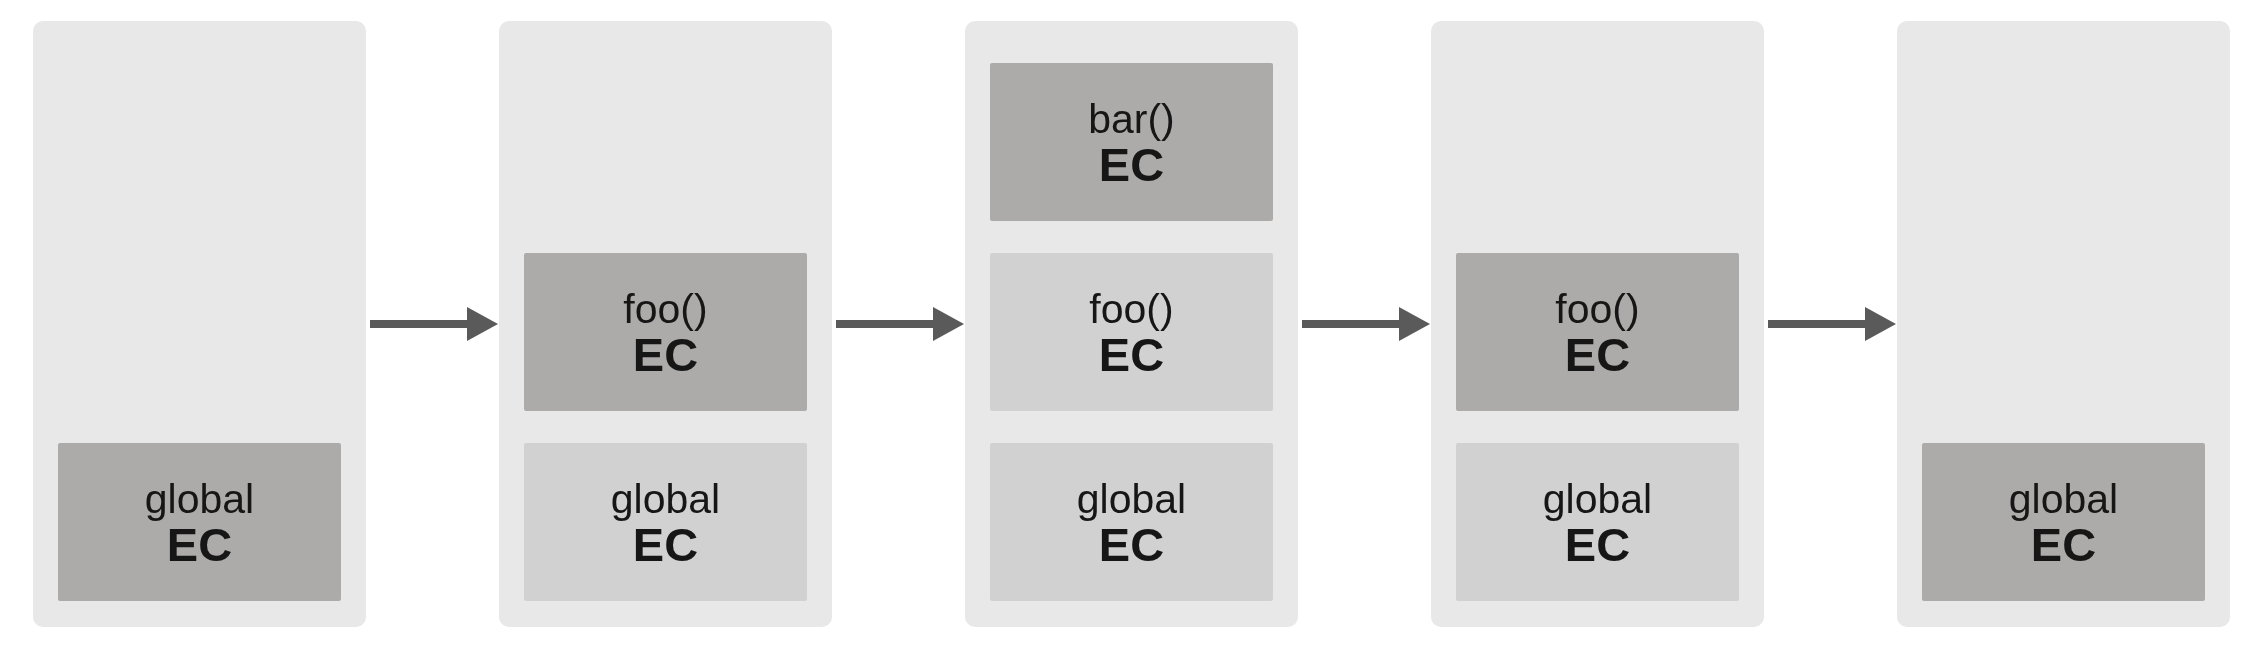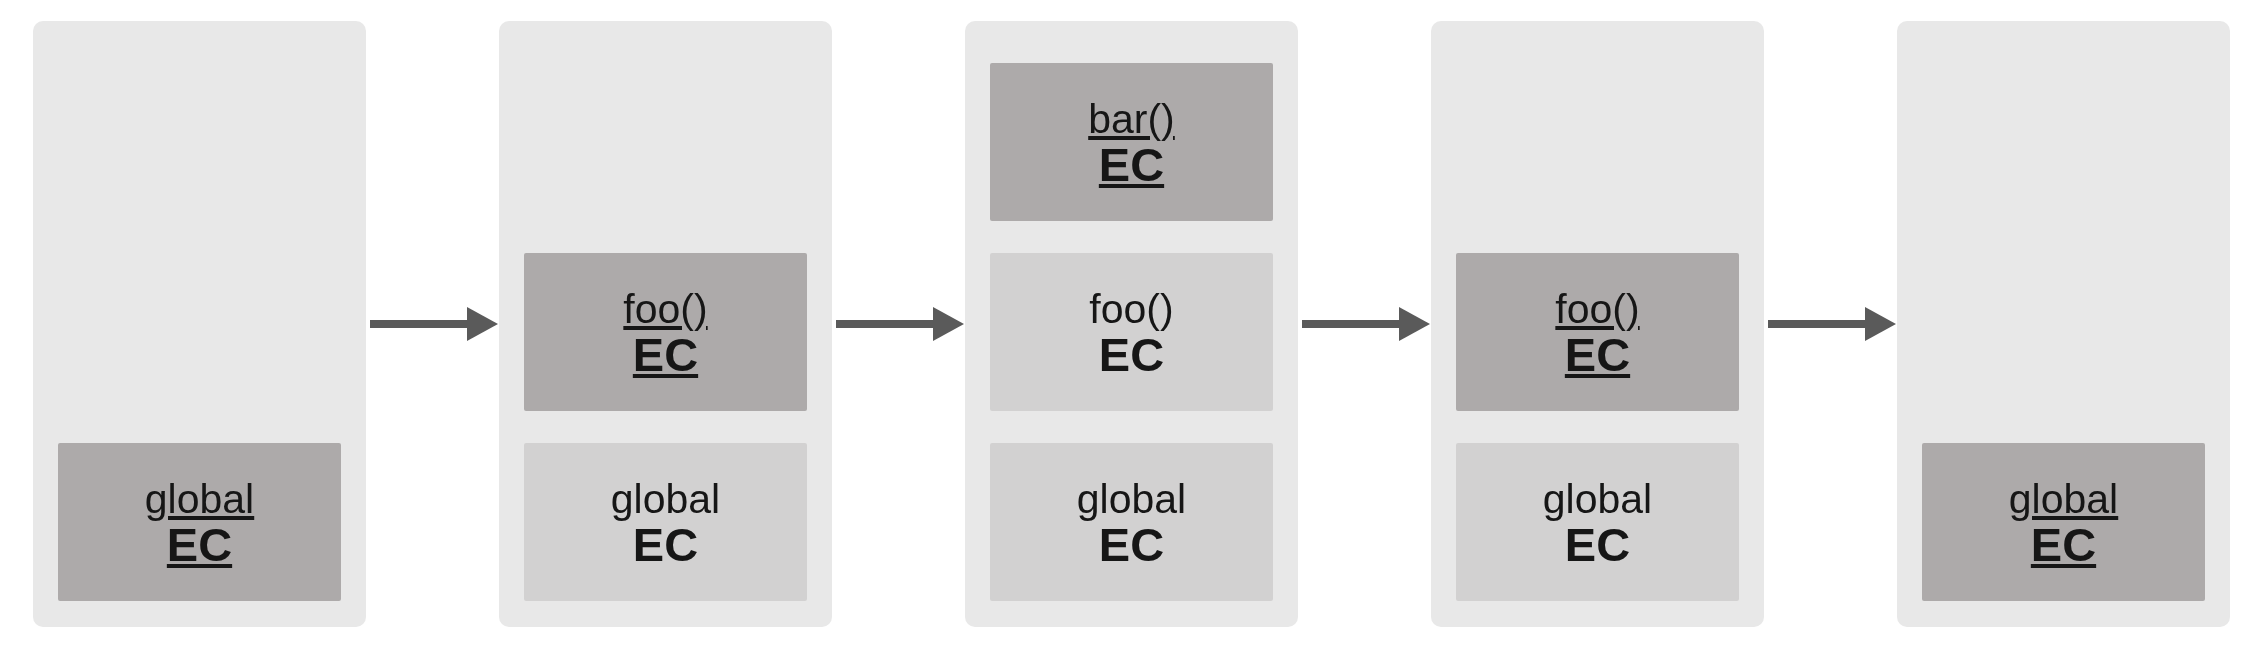--- a/index.html
+++ b/index.html
@@ -29,21 +29,21 @@
     width:283px;
     height:158px;
     border-radius:2px;
     display:flex;
     flex-direction:column;
     align-items:center;
     justify-content:center;
     text-align:center;
     color:var(--text-color,#161616);
   }
-  .ec-box.active{ background:var(--active-bg,#adaaaa);text-decoration:underline; }
+  .ec-box.active{ background:var(--active-bg,#adaaaa); }
   .ec-box.inactive{ background:var(--inactive-bg,#d2d1d1); }
   .ctx-name{
     font-size:41px;
     line-height:45px;
     font-weight:400;
     white-space:nowrap;
   }
   .ec-label{
     font-size:47px;
     line-height:45px;

